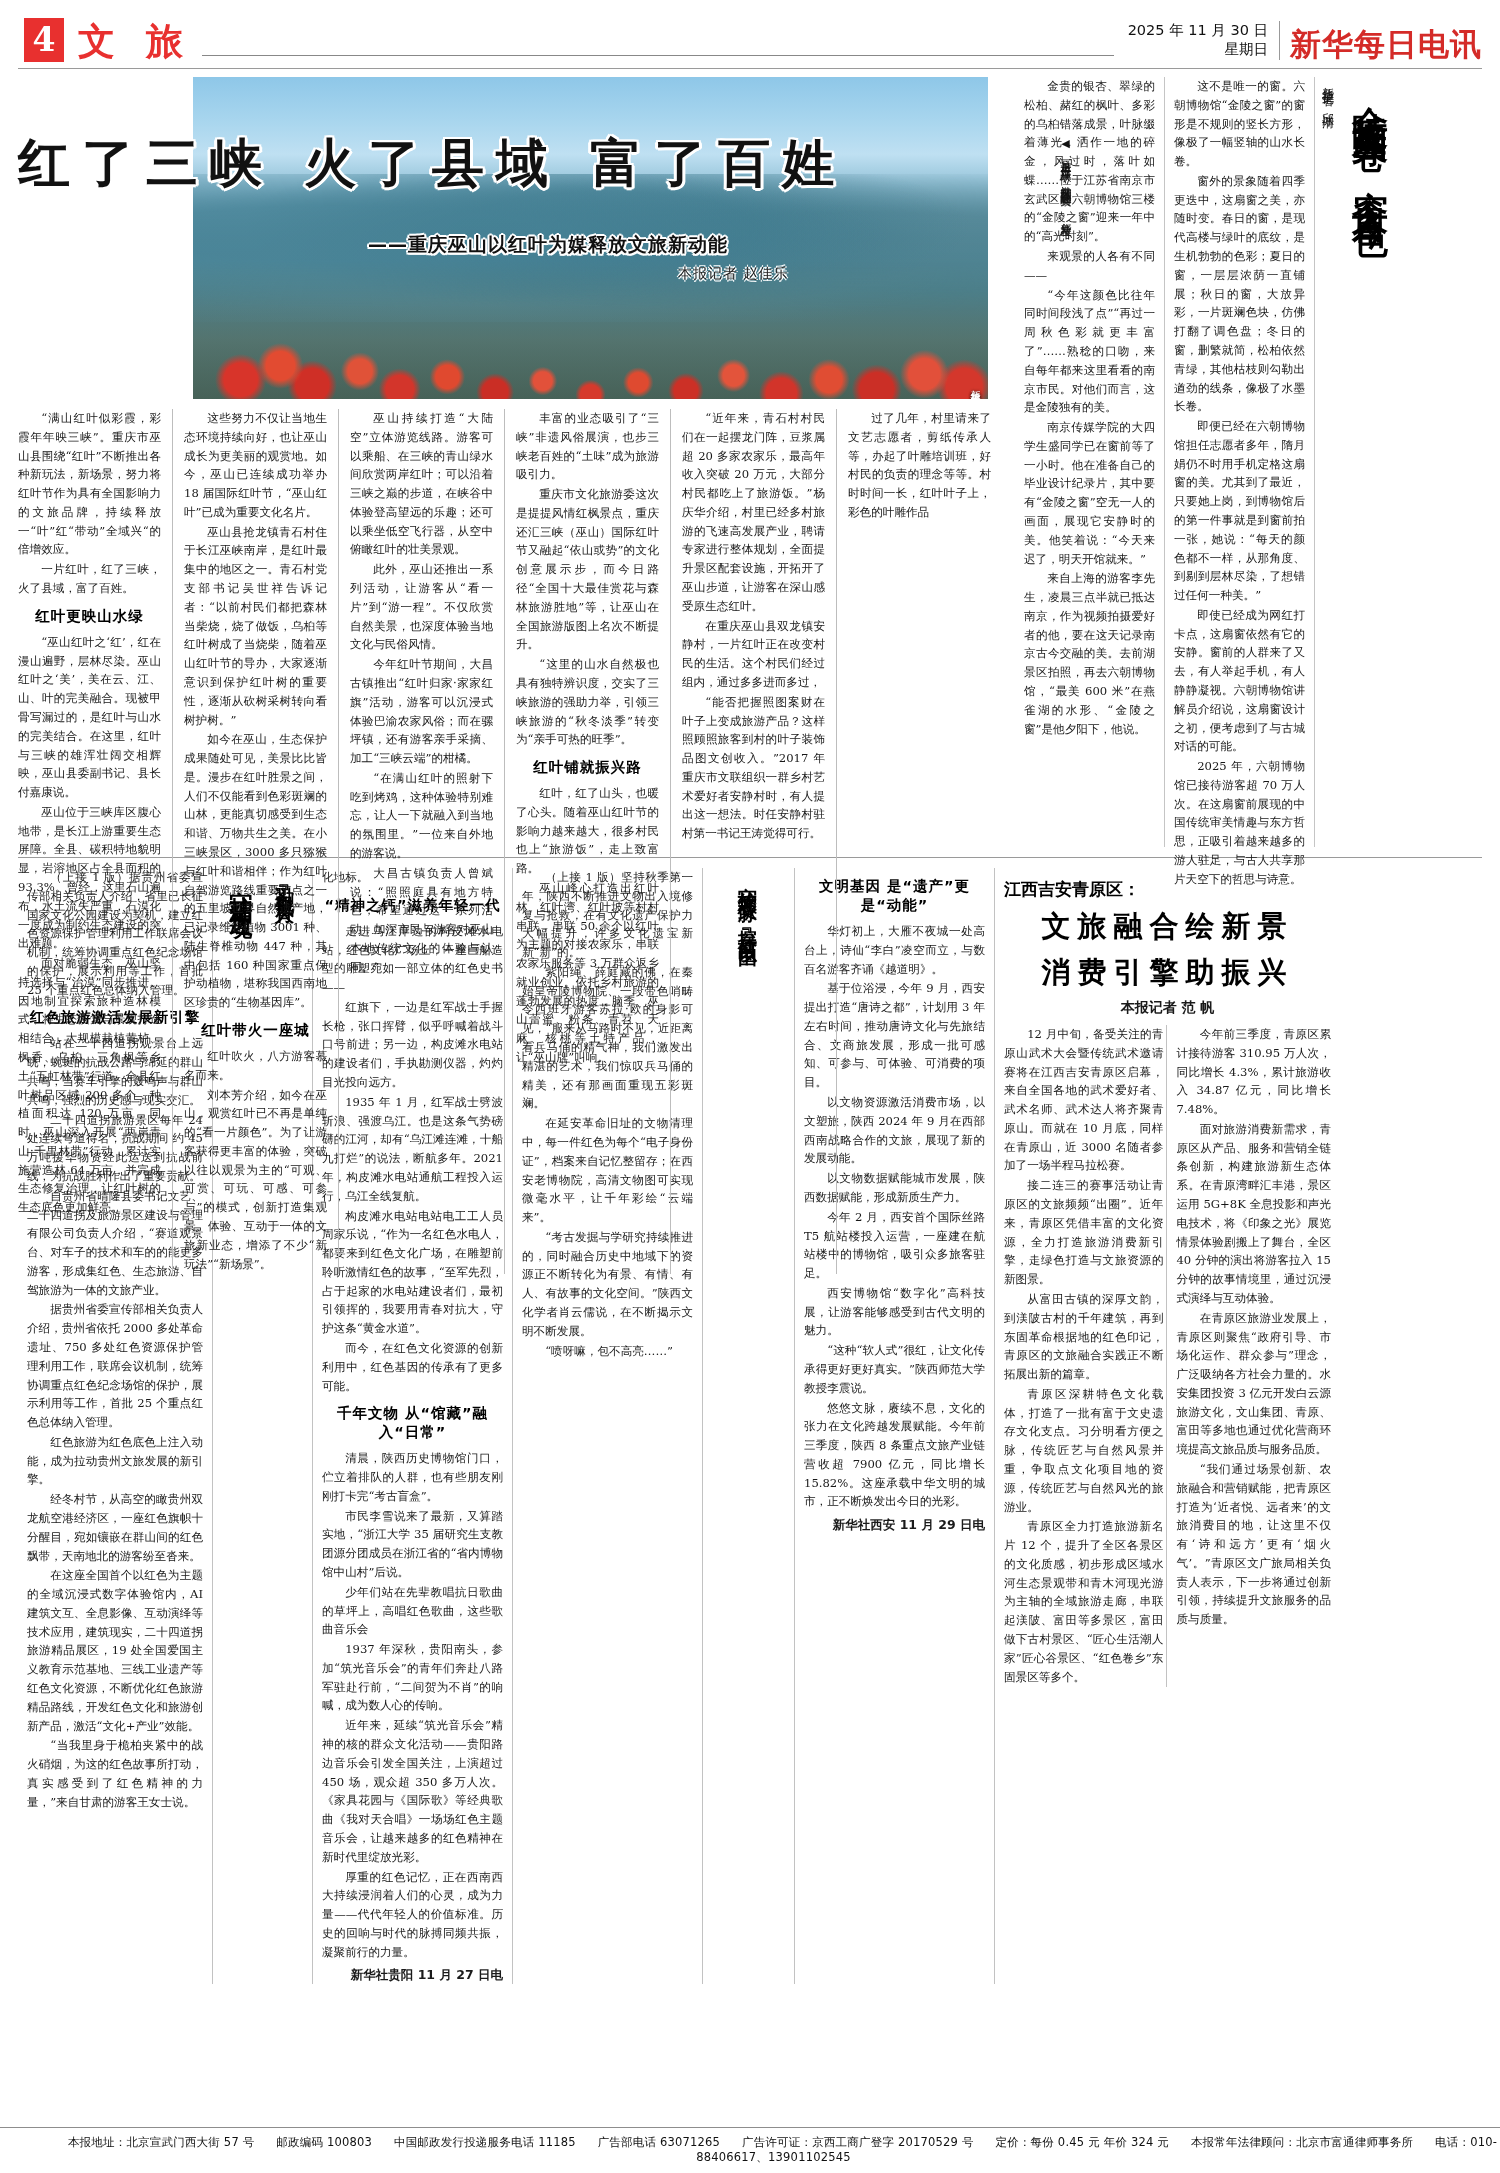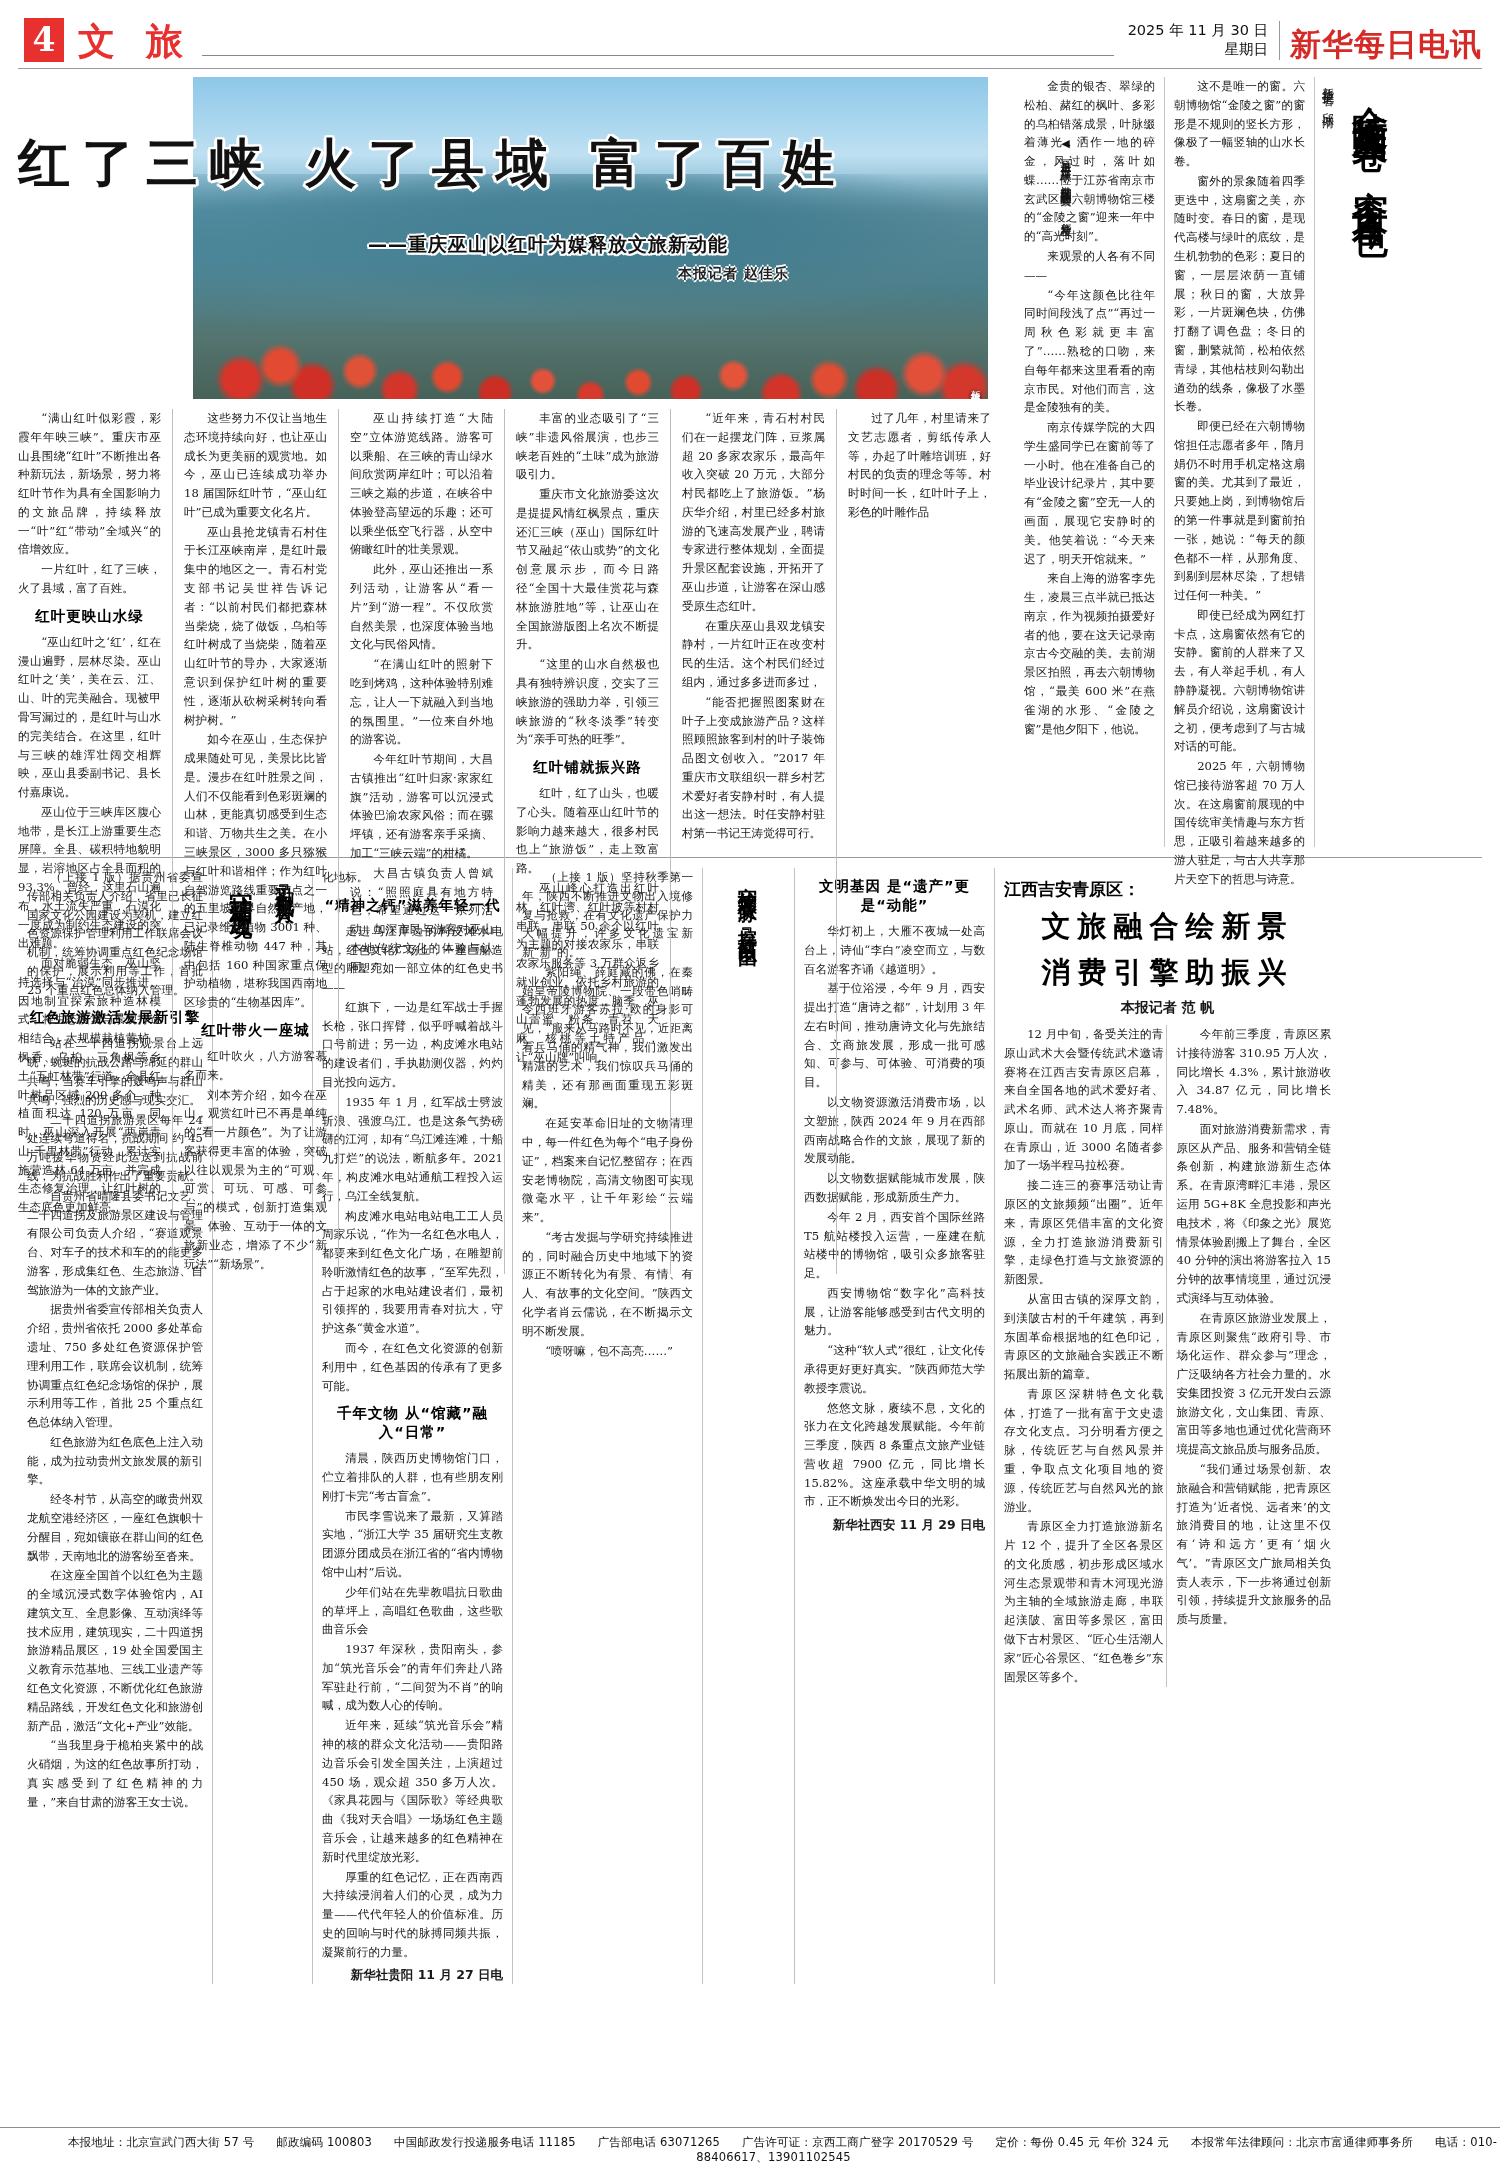--- a/index.html
+++ b/index.html
@@ -109,21 +109,21 @@
     position:absolute;left:350px;top:155px;z-index:4;
     font-family:"DejaVu Sans","Liberation Sans",sans-serif;
     font-size:19px;font-weight:600;color:#111;letter-spacing:1px;
     text-shadow:2px 0 0 #fff,-2px 0 0 #fff,0 2px 0 #fff,0 -2px 0 #fff,
       1.5px 1.5px 0 #fff,-1.5px 1.5px 0 #fff,1.5px -1.5px 0 #fff,-1.5px -1.5px 0 #fff;
     white-space:nowrap;
   }
   .hero-byline{
     position:absolute;left:660px;top:188px;z-index:4;
     font-family:"DejaVu Serif","Liberation Serif",serif;
-    font-size:14px;font-weight:bold;color:#222;letter-spacing:1px;
+    font-size:14px;font-weight:normal;color:#222;letter-spacing:1px;
     text-shadow:1.6px 0 0 #fff,-1.6px 0 0 #fff,0 1.6px 0 #fff,0 -1.6px 0 #fff;
     white-space:nowrap;
   }
   .photo-credit{
     position:absolute;right:6px;bottom:8px;z-index:5;
     writing-mode:vertical-rl;font-size:10px;color:#fff;letter-spacing:1px;
     text-shadow:0 0 3px rgba(0,0,0,.8);
     font-family:"DejaVu Serif","Liberation Serif",serif;
   }
   .hero-caption{
@@ -245,22 +245,22 @@
           <div class="bodytext">
             <p>红叶吹火，八方游客慕名而来。</p>
             <p>刘本芳介绍，如今在巫山，观赏红叶已不再是单纯的“看一片颜色”。为了让游客获得更丰富的体验，突破以往以观景为主的“可观、可赏、可玩、可感、可参与”的模式，创新打造集观景、体验、互动于一体的文旅新业态，增添了不少“新玩法”“新场景”。</p>
           </div>
         </div>
 
         <div class="ts-col vline">
           <div class="bodytext">
             <p>巫山持续打造“大陆空”立体游览线路。游客可以乘船、在三峡的青山绿水间欣赏两岸红叶；可以沿着三峡之巅的步道，在峡谷中体验登高望远的乐趣；还可以乘坐低空飞行器，从空中俯瞰红叶的壮美景观。</p>
             <p>此外，巫山还推出一系列活动，让游客从“看一片”到“游一程”。不仅欣赏自然美景，也深度体验当地文化与民俗风情。</p>
+            <p>今年红叶节期间，大昌古镇推出“红叶归家·家家红旗”活动，游客可以沉浸式体验巴渝农家风俗；而在骡坪镇，还有游客亲手采摘、加工“三峡云端”的柑橘。</p>
             <p>“在满山红叶的照射下吃到烤鸡，这种体验特别难忘，让人一下就融入到当地的氛围里。”一位来自外地的游客说。</p>
-            <p>今年红叶节期间，大昌古镇推出“红叶归家·家家红旗”活动，游客可以沉浸式体验巴渝农家风俗；而在骡坪镇，还有游客亲手采摘、加工“三峡云端”的柑橘。</p>
             <p>大昌古镇负责人曾斌说：“照照庭具有地方特色，希望通过这一系列活动，加深市民与游客对巫山本地传统文化的体验与认同。”</p>
           </div>
         </div>
 
         <div class="ts-col vline">
           <div class="bodytext">
             <p>丰富的业态吸引了“三峡”非遗风俗展演，也步三峡老百姓的“土味”成为旅游吸引力。</p>
             <p>重庆市文化旅游委这次是提提风情红枫景点，重庆还汇三峡（巫山）国际红叶节又融起“依山或势”的文化创意展示步，而今日路径“全国十大最佳赏花与森林旅游胜地”等，让巫山在全国旅游版图上名次不断提升。</p>
             <p>“这里的山水自然极也具有独特辨识度，交实了三峡旅游的强助力举，引领三峡旅游的“秋冬淡季”转变为“亲手可热的旺季”。</p>
           </div>

